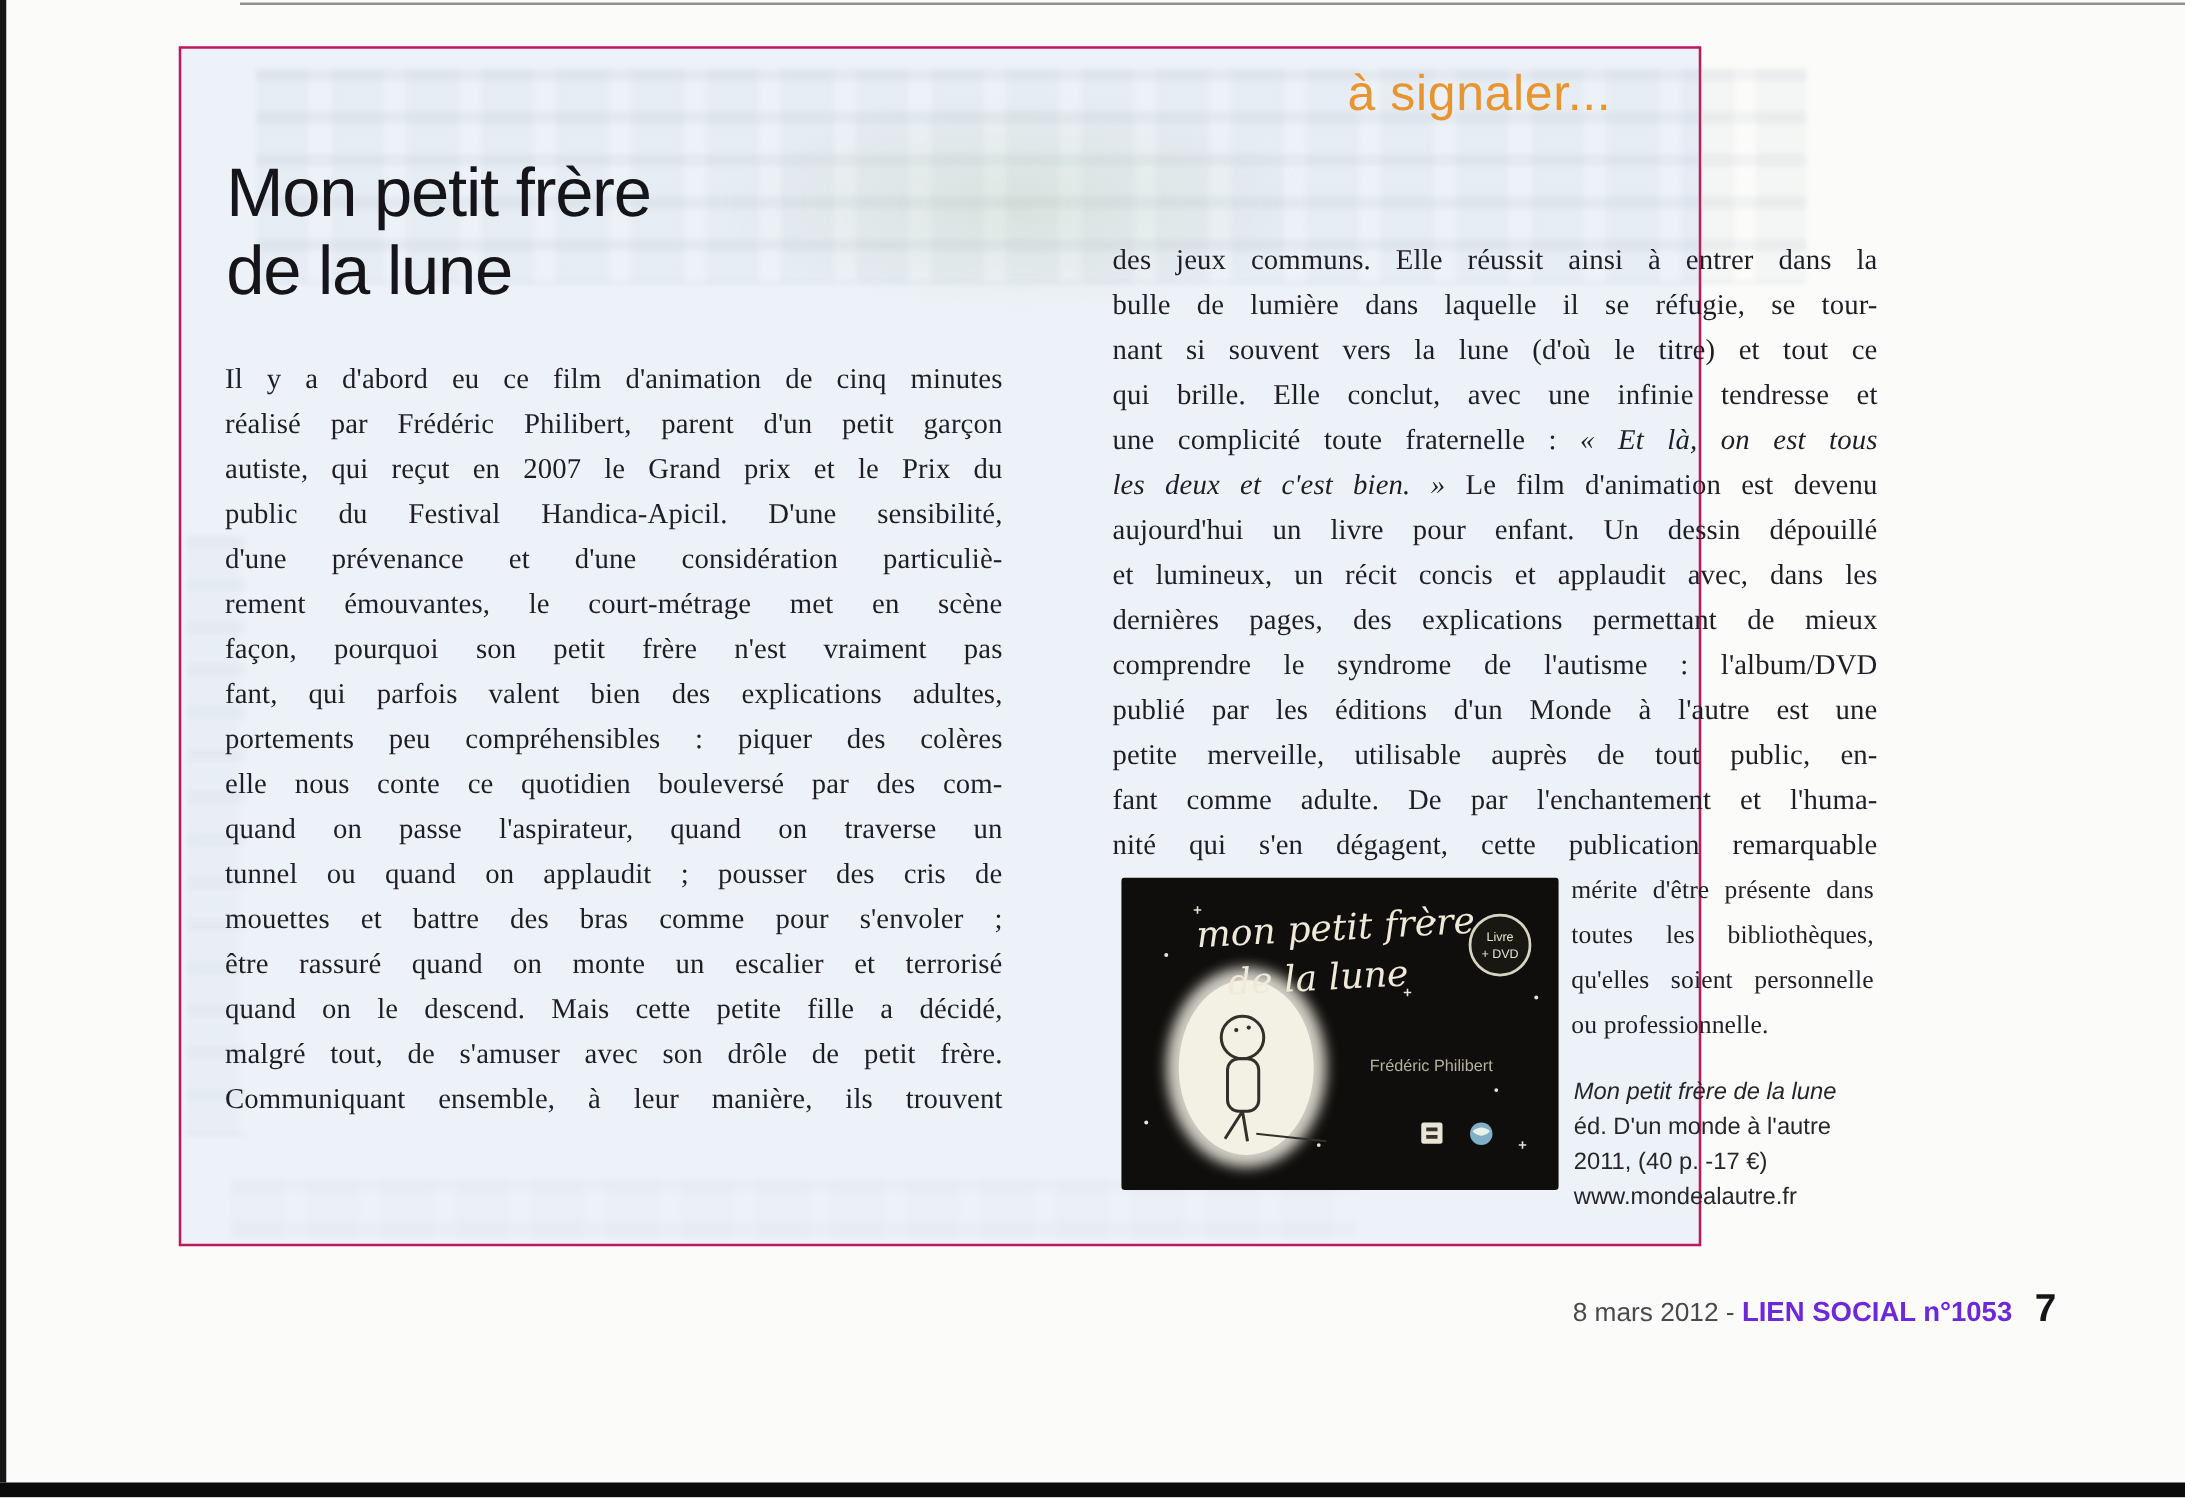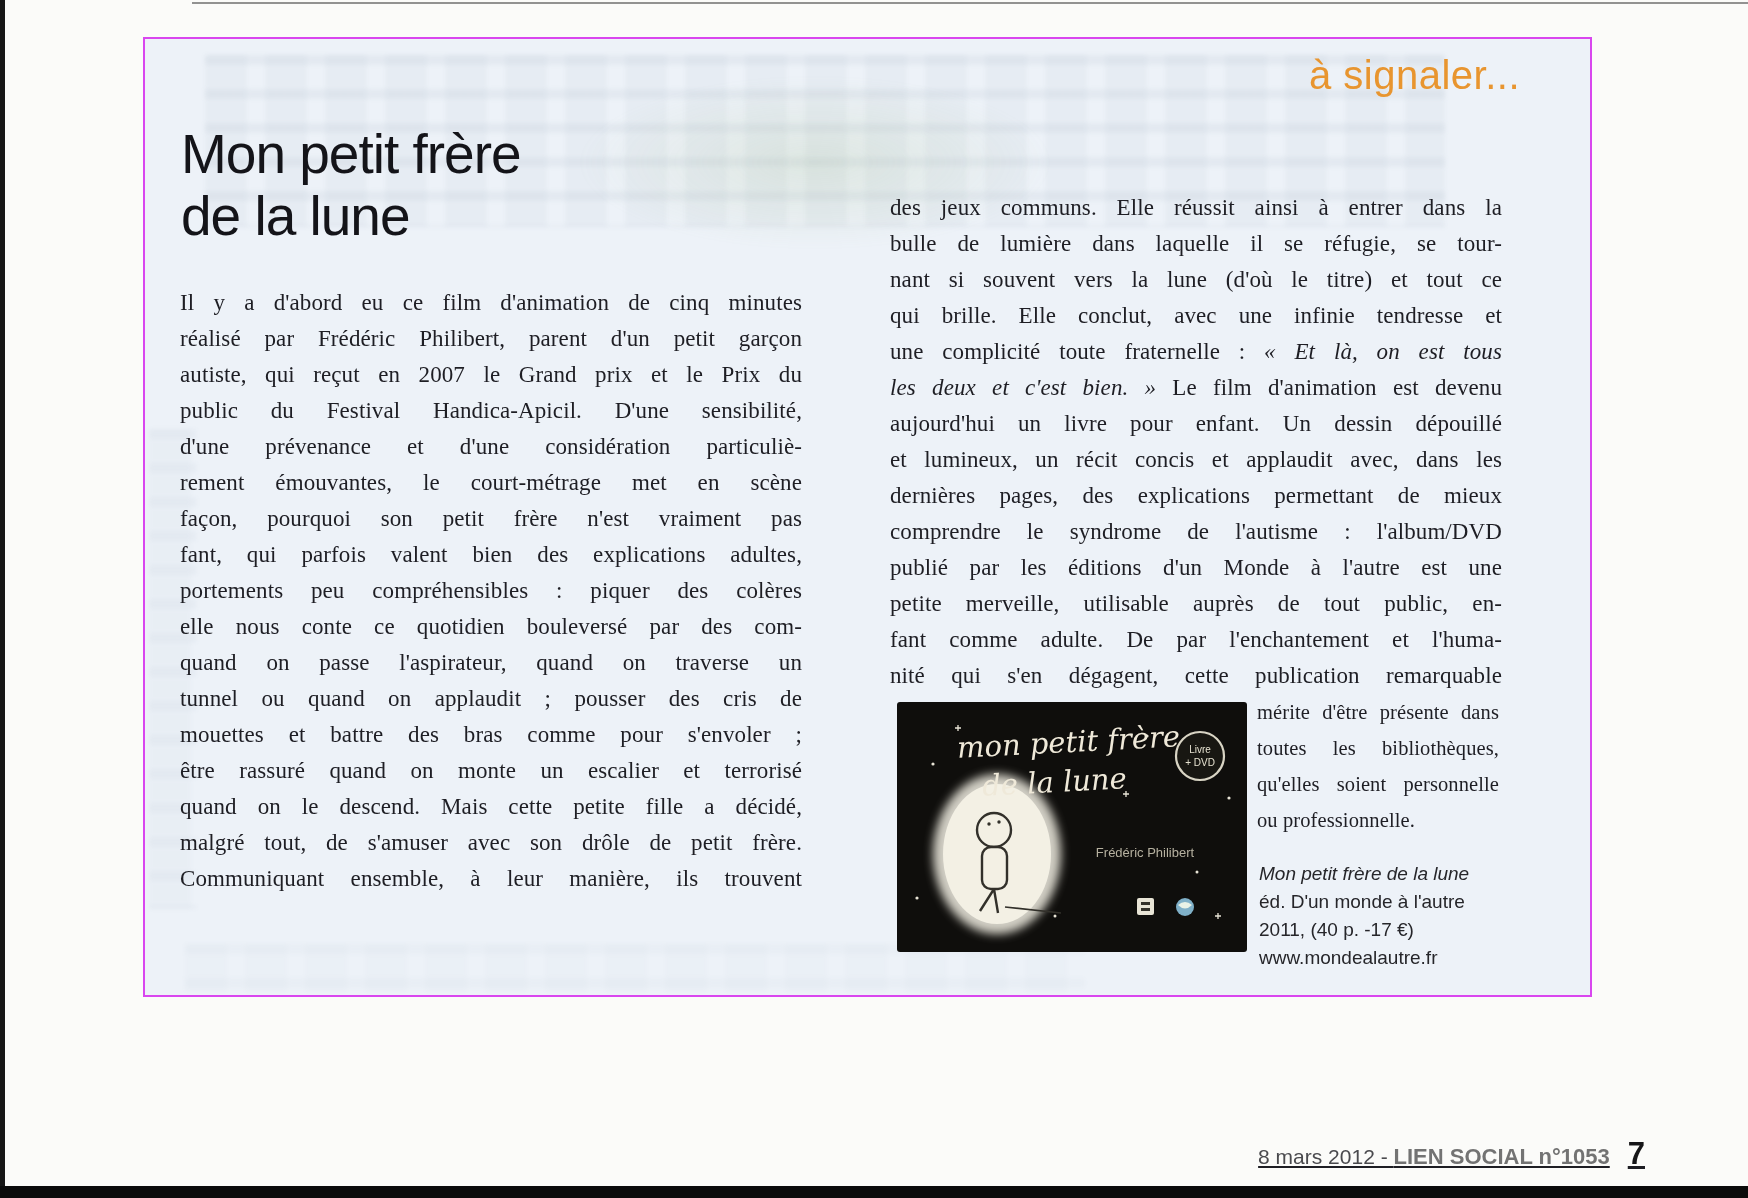--- a/index.html
+++ b/index.html
@@ -8,22 +8,22 @@
     background:#fbfbf9;overflow:hidden;
     font-family:"Liberation Serif", serif;color:#1e1e24;
   }
   
   .edge-left{position:absolute;left:0;top:0;width:5px;height:1186px;background:#161616;}
   .edge-bottom{position:absolute;left:0;top:1186px;width:1748px;height:12px;background:#0b0b0b;}
   .edge-top{position:absolute;left:192px;top:2px;width:1556px;height:2px;background:#3c3c3c;opacity:.55;}
 
   
   .panel{
-    position:absolute;left:143px;top:37px;width:1449px;height:960px;
-    background:#edf2f8;border:2px solid #d946ef;box-sizing:border-box;
+    position:absolute;left:143px;top:37px;width:1218px;height:960px;
+    background:#edf2f8;border:2px solid #be185d;box-sizing:border-box;
   }
   
   .ghost{position:absolute;pointer-events:none;filter:blur(2px);}
   .g-lines{
     background:
       repeating-linear-gradient(to bottom, rgba(105,125,150,.13) 0 10px, transparent 10px 34px),
       repeating-linear-gradient(to right, rgba(105,125,150,.09) 0 42px, transparent 42px 60px);
   }
   .g-green{background:radial-gradient(ellipse at center, rgba(150,180,120,.17), transparent 70%);}
 
@@ -51,27 +51,26 @@
 
   .caption{
     position:absolute;left:1114px;top:821px;width:246px;
     font-family:"Liberation Sans", sans-serif;font-size:19px;line-height:28px;color:#26262a;
   }
   .caption .cap-title{font-style:italic;}
 
   .cover{position:absolute;left:752px;top:663px;width:350px;height:250px;}
 
   .footer{
-    position:absolute;top:1136px;right:103px;
+    position:absolute;top:1029px;right:103px;
     display:flex;align-items:baseline;
     font-family:"Liberation Sans", sans-serif;
-    text-decoration:underline;
   }
   .footer .f-date{font-size:21px;color:#4a4a4e;white-space:pre;}
-  .footer .f-brand{font-size:22px;font-weight:bold;color:#737373;}
+  .footer .f-brand{font-size:22px;font-weight:bold;color:#6d28d9;}
   .footer .f-page{font-size:31px;font-weight:bold;color:#161618;margin-left:18px;}
 </style>
 </head>
 <body>
 
 <div class="sheet">
 
   <div class="edge-top"></div>
   <div class="edge-left"></div>
   <div class="edge-bottom"></div>

